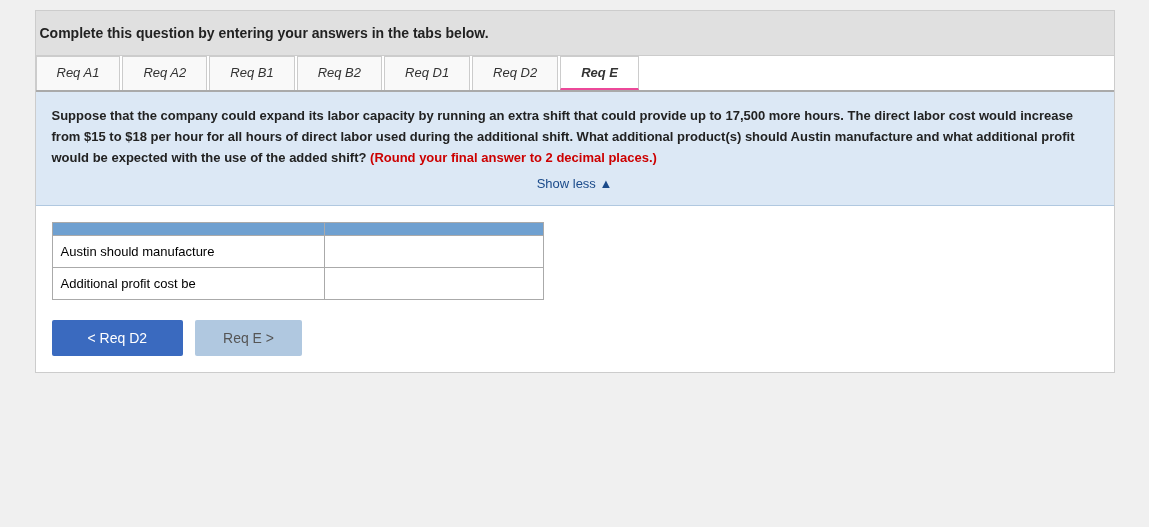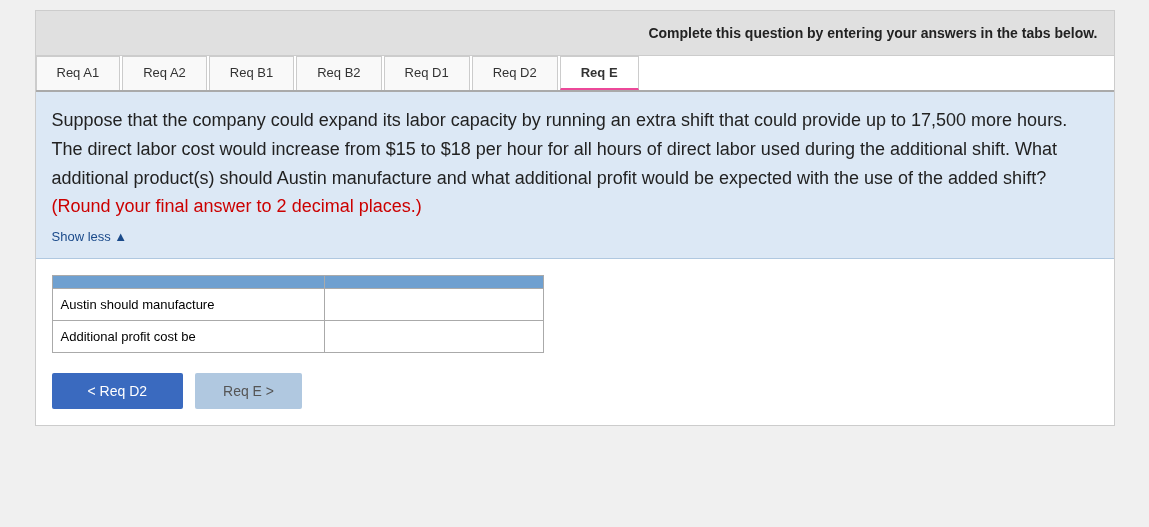--- a/index.html
+++ b/index.html
@@ -19,35 +19,35 @@
     }
 
     .main-container {
       width: 1080px;
       background: #ffffff;
       border: 1px solid #cccccc;
     }
 
     .header-bar {
       background: #e0e0e0;
-      padding: 14px 16px;
+      padding: 14px 4px;
       border-bottom: 1px solid #cccccc;
-      text-align: right;
     }
 
     .header-bar span {
       font-size: 14px;
       font-weight: bold;
       color: #222;
     }
 
     .tabs-row {
       display: flex;
       border-bottom: 2px solid #aaa;
       background: #fff;
+      font-style: italic;
     }
 
     .tab {
       padding: 8px 20px;
       border: 1px solid #ccc;
       border-bottom: none;
       margin-right: 2px;
       cursor: pointer;
       font-size: 13px;
       background: #f9f9f9;
@@ -60,31 +60,32 @@
       font-weight: bold;
     }
 
     .content-area {
       background: #dce8f5;
       padding: 14px 16px;
       border-bottom: 1px solid #b0c8e0;
     }
 
     .question-text {
-      font-size: 18px;
+      font-size: 13px;
       color: #222;
       line-height: 1.6;
+      font-weight: bold;
     }
 
     .highlight-red {
       color: #cc0000;
     }
 
     .show-less {
-      text-align: left;
+      text-align: center;
       margin-top: 8px;
     }
 
     .show-less a {
       color: #1a4a8a;
       font-size: 13px;
       text-decoration: none;
       cursor: pointer;
     }
 

